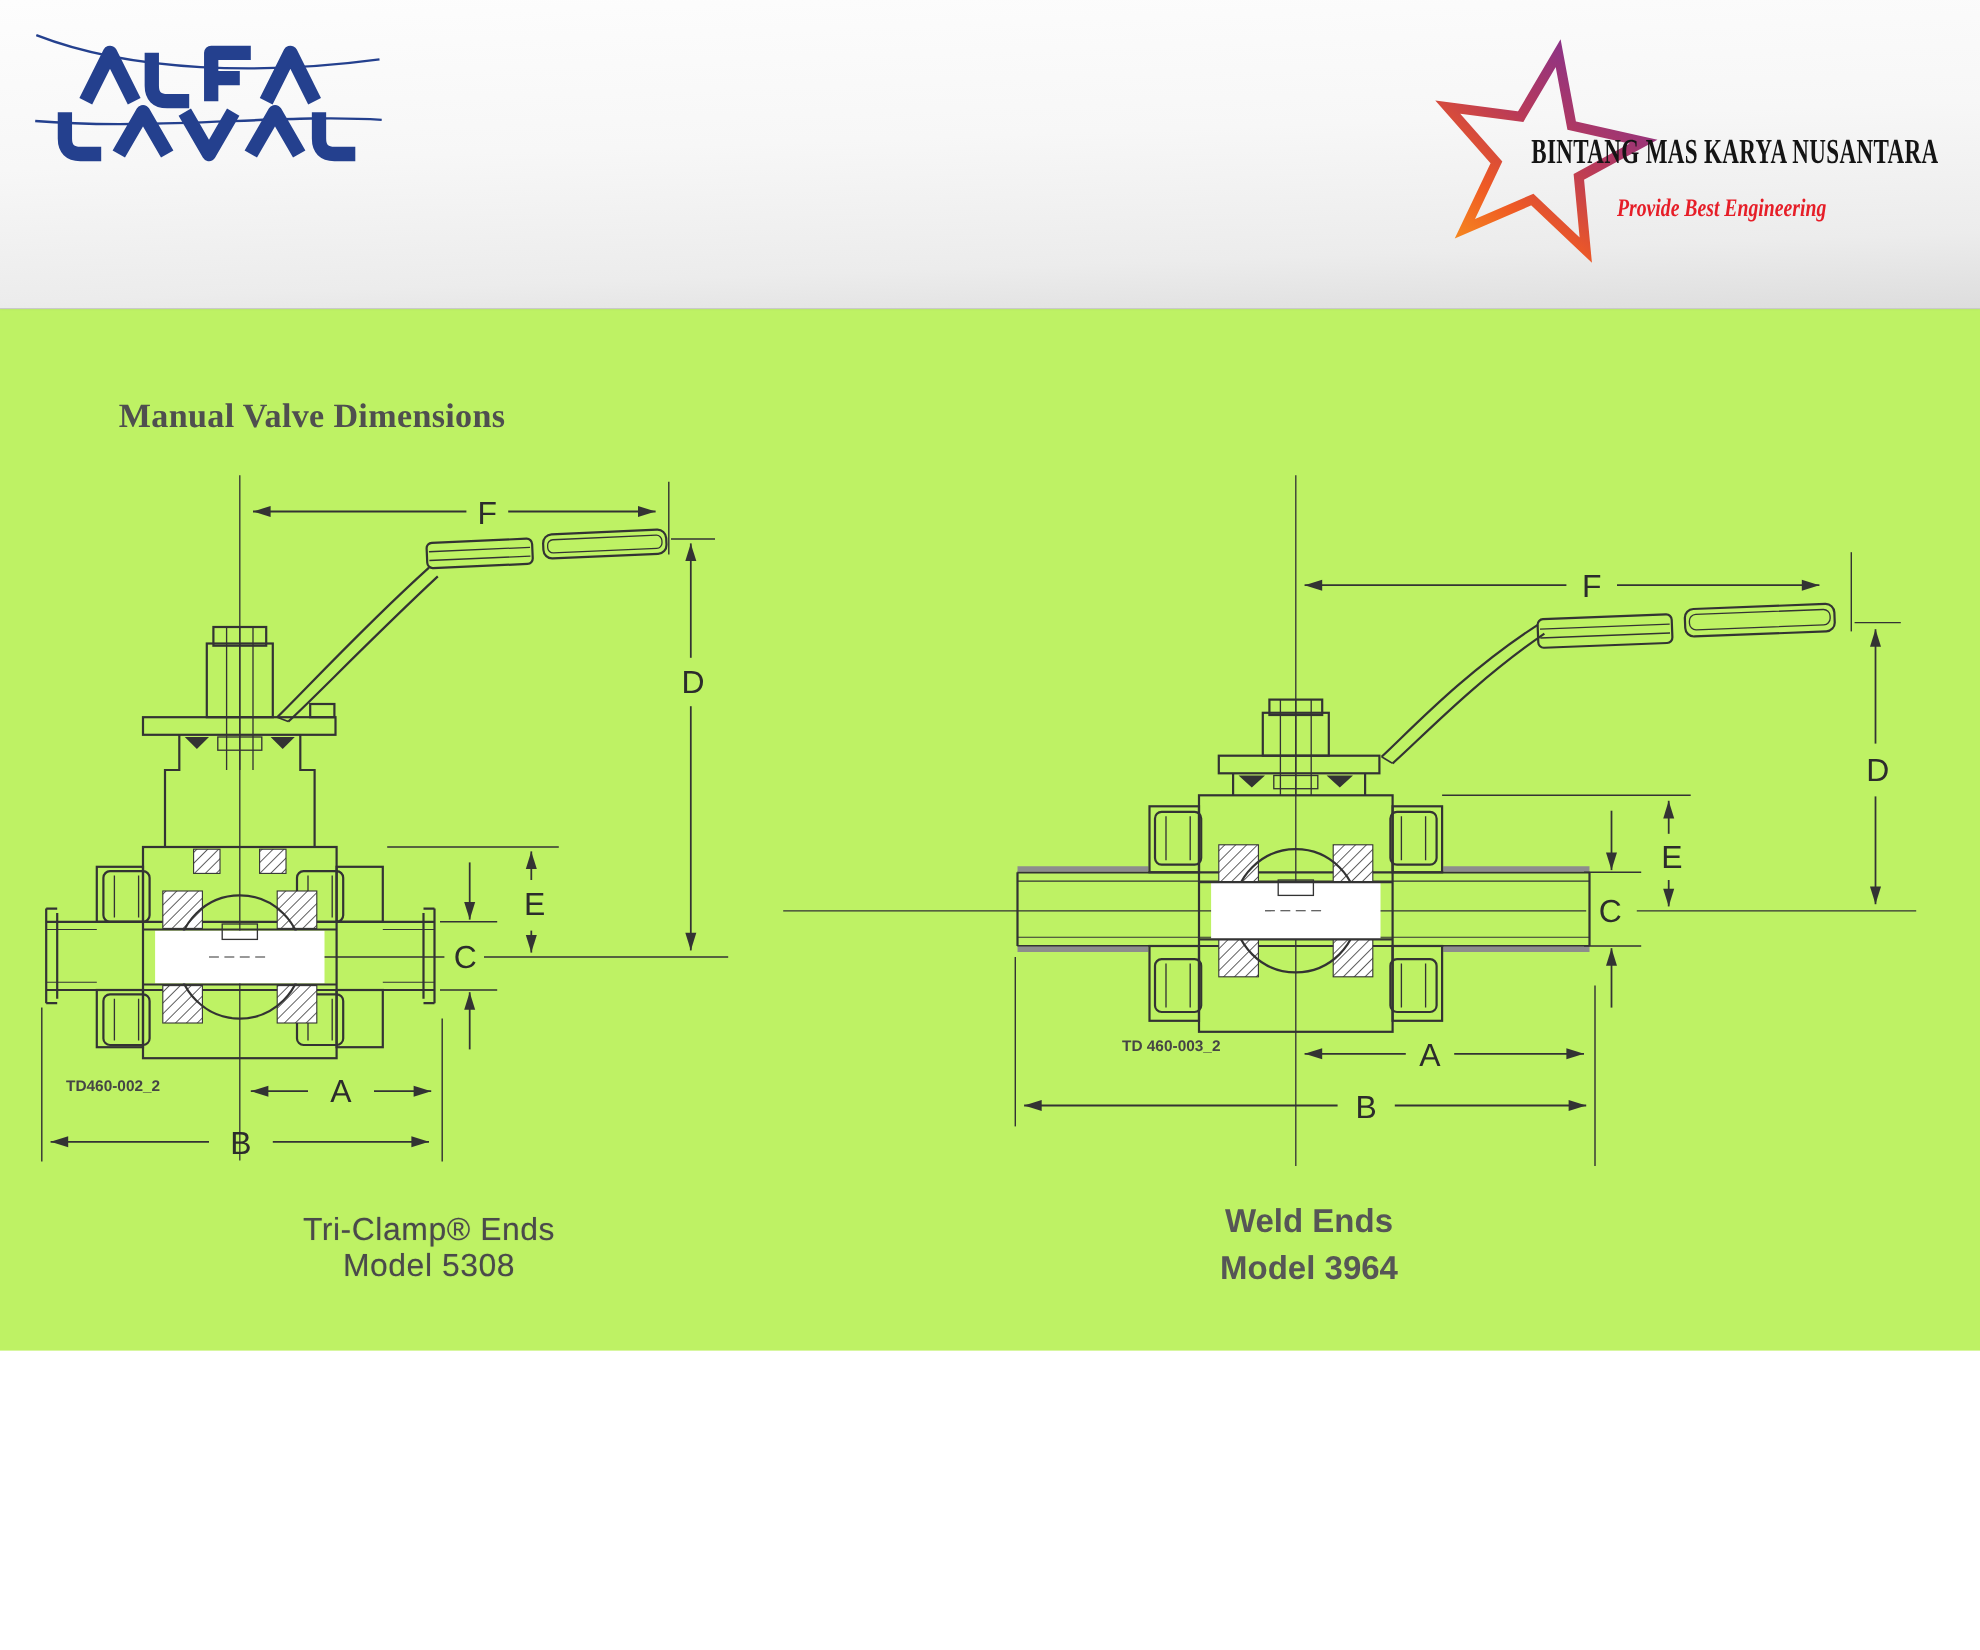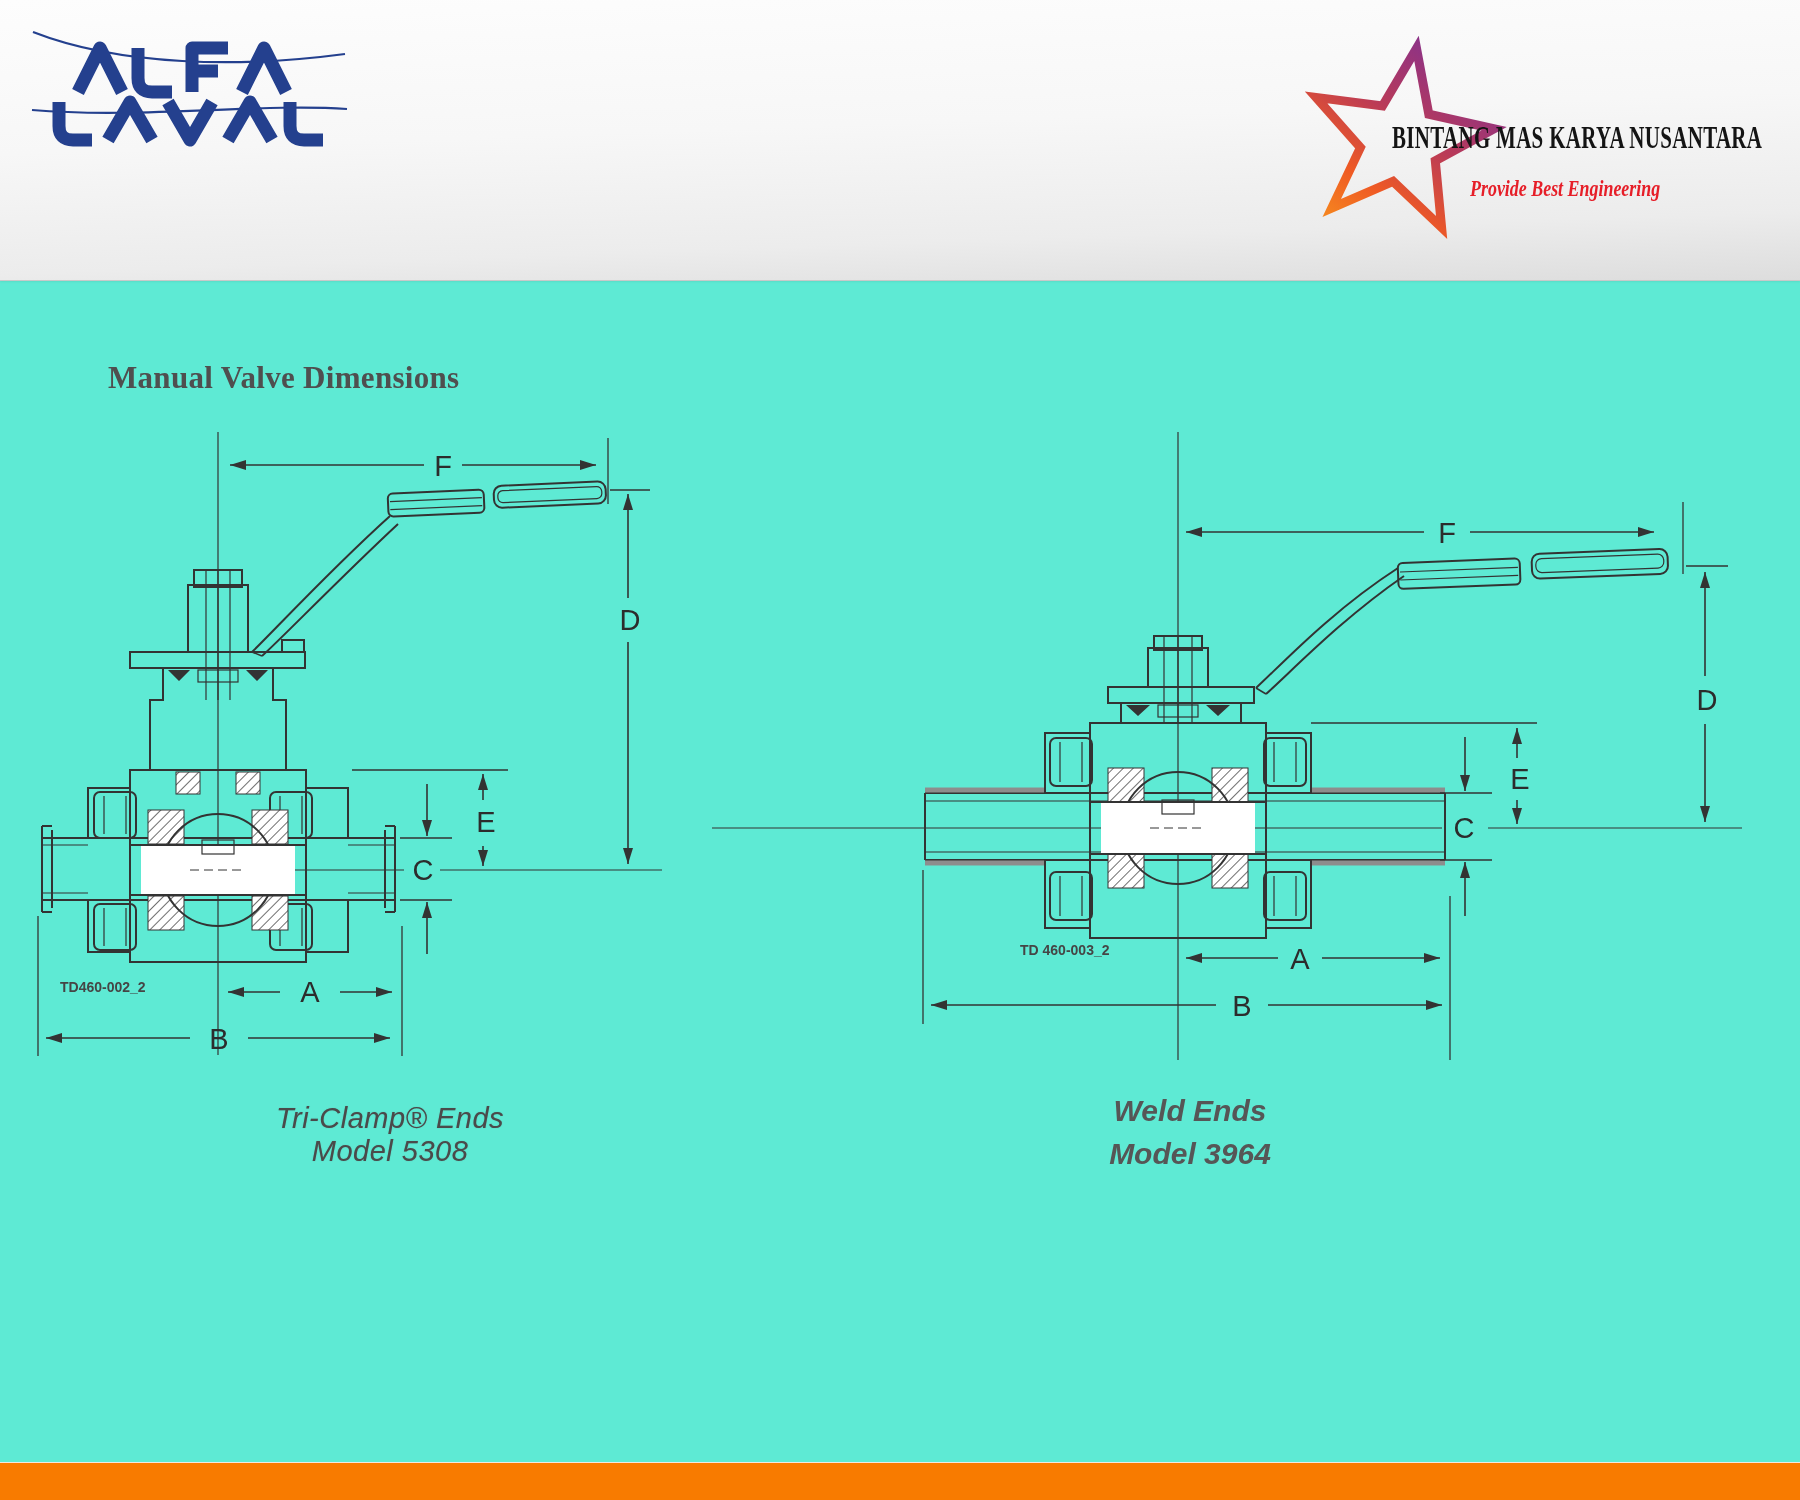--- a/index.html
+++ b/index.html
@@ -1,27 +1,27 @@
 <!DOCTYPE html>
 <html><head>
 <meta charset="utf-8">
 <style>
   html,body{margin:0;padding:0;background:#ffffff;}
-  .page{position:relative;width:1800px;height:1500px;background:#5eead4;overflow:hidden;
+  .page{position:relative;width:1800px;height:1228px;background:#bef264;overflow:hidden;
         font-family:"Liberation Sans",sans-serif;}
   .header{position:absolute;left:0;top:0;width:1800px;height:280px;
           background:linear-gradient(178deg,#fdfdfd 0%,#f7f7f7 45%,#ececec 80%,#dddddd 100%);
           box-shadow:0 1px 0 #c9c9c9, 0 2px 2px rgba(0,0,0,0.06);}
   .sr{position:absolute;opacity:0;pointer-events:none;font-size:8px;}
   .alfa-svg{position:absolute;left:0;top:0;}
   .bintang-svg{position:absolute;left:0;top:0;}
   .title{position:absolute;left:108px;top:360px;font-size:31px;font-weight:700;color:#4f4f4f;
          letter-spacing:0.3px;font-family:Liberation Serif, serif;}
   .diagram-svg{position:absolute;left:0;top:0;}
-  .caption{position:absolute;width:420px;text-align:center;color:#4a4a4a;font-style:italic;}
+  .caption{position:absolute;width:420px;text-align:center;color:#4a4a4a;}
   .caption .line{display:block;}
   .caption-left{left:180px;top:1102px;font-size:29px;font-weight:400;
                 text-shadow:0 0 1px rgba(90,90,90,0.4);letter-spacing:0.5px;}
   .caption-left .line + .line{}
   .caption-right{left:980px;top:1094px;font-size:30px;font-weight:700;color:#565656;}
   .caption-right .line + .line{margin-top:9px;}
   .accent-bar{position:absolute;left:0;top:1462px;width:1800px;height:38px;background:#f87b00;
               border-top:1px solid #f3ead f;}
   .accent-bar{border-top:1px solid #f2e9df;}
 </style>

